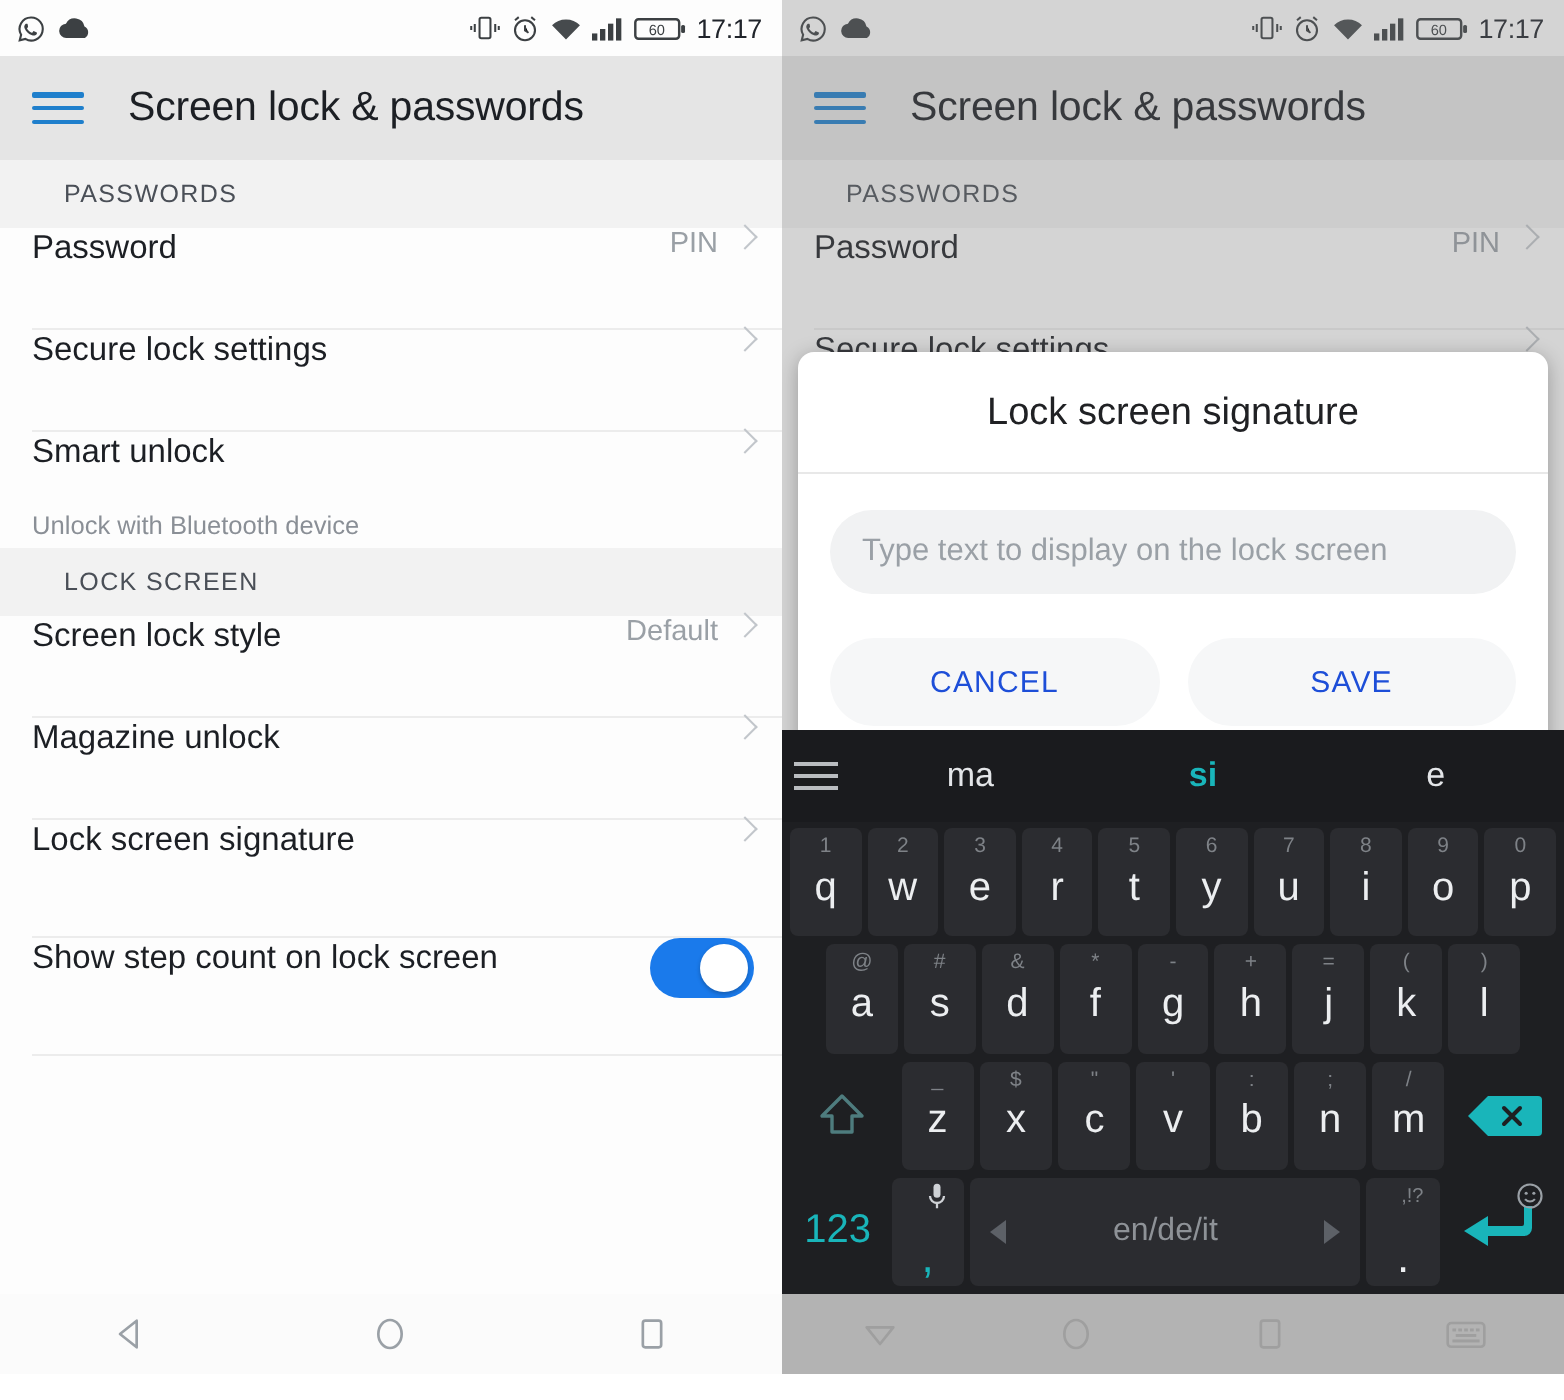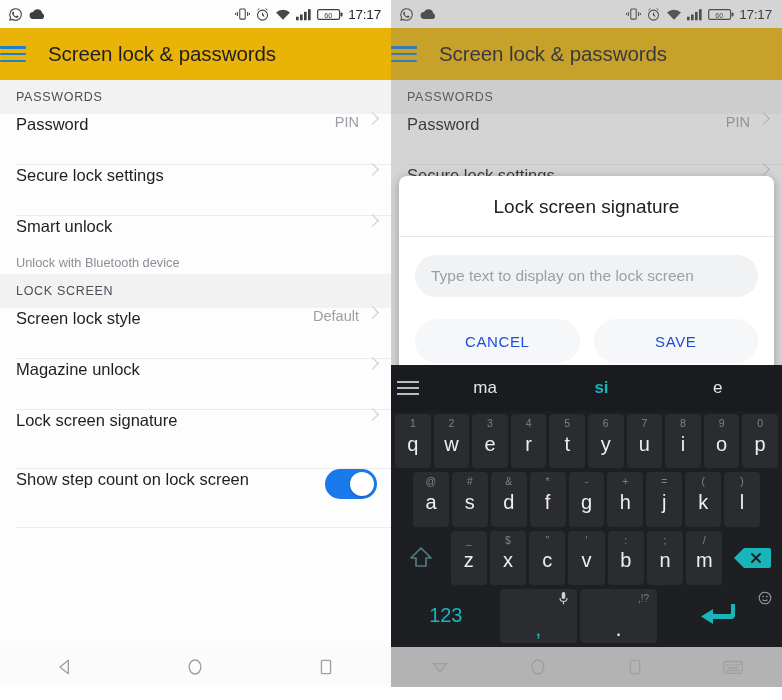--- a/index.html
+++ b/index.html
@@ -17,32 +17,32 @@
     padding: 0 10px 0 8px; background: #fdfdfd; position: relative; z-index: 2;
   }
   .sb-left { display: flex; align-items: center; gap: 6px; }
   .sb-right { margin-left: auto; display: flex; align-items: center; gap: 5px; }
   .sb-time { font-size: 13.5px; color: #20242b; letter-spacing: -0.2px; }
   svg.ic { display: block; }
 
   
   .appbar {
     height: 52px; display: flex; align-items: center;
-    background: #eab308; position: relative; z-index: 2;
+    padding-left: 16px; background: #e5e5e5; position: relative; z-index: 2;
   }
   .hamburger { width: 26px; height: 20px; display: flex; flex-direction: column;
                justify-content: space-between; padding: 2px 0; cursor: pointer; }
   .hamburger i { display: block; height: 2.5px; background: #1f7fcc; border-radius: 1px; }
   .appbar-title { margin-left: 22px; font-size: 20.5px; color: #1c1f24; letter-spacing: -0.1px; }
 
   
   .list { background: #fdfdfd; }
   .section-head {
     background: #f2f2f2; height: 34px; display: flex; align-items: center;
-    padding-left: 16px; font-size: 12.5px; letter-spacing: 0.7px; color: #4a4f57; font-weight: 500;
+    padding-left: 32px; font-size: 12.5px; letter-spacing: 0.7px; color: #4a4f57; font-weight: 500;
   }
   .row {
     position: relative; display: flex; align-items: flex-start;
     padding: 0 14px 0 16px; min-height: 50px; background: #fdfdfd;
   }
   .row.tall { min-height: 58px; }
   .row .texts { display: flex; flex-direction: column; justify-content: center; flex: 1; }
   .row .title { font-size: 16.5px; color: #1c1f24; line-height: 1.25; }
   .row .sub { font-size: 12.8px; color: #8a8f96; margin-top: 18px; line-height: 1.2; }
   .row .value { font-size: 14.5px; color: #9aa0a6; margin-right: 9px; }
@@ -520,20 +520,25 @@
           <div class="k123">123</div>
           <div class="kcomma">
             <span style="position:absolute;top:2px;right:8px;">
               <svg width="11" height="14" viewBox="0 0 12 16">
                   <rect x="4" y="1" width="4" height="8" rx="2" fill="#cfd2d6"></rect>
                   <path fill="none" stroke="#cfd2d6" stroke-width="1.3" d="M2 8a4 4 0 0 0 8 0M6 12v3"></path>
                 </svg>
             </span>
             <span class="cm">,</span>
           </div>
+          <div class="kspace">
+            <span class="tri l"></span>
+            <span class="lang">en/de/it</span>
+            <span class="tri r"></span>
+          </div>
           <div class="kdot">
             <span class="alt2">,!?</span>
             <span class="dt">.</span>
           </div>
           <div class="kenter">
             <span class="emoji">
               <svg width="14" height="14" viewBox="0 0 16 16">
                   <circle cx="8" cy="8" r="6.6" fill="none" stroke="#9aa0a6" stroke-width="1.2"></circle>
                   <circle cx="5.8" cy="6.4" r="0.9" fill="#9aa0a6"></circle>
                   <circle cx="10.2" cy="6.4" r="0.9" fill="#9aa0a6"></circle>

